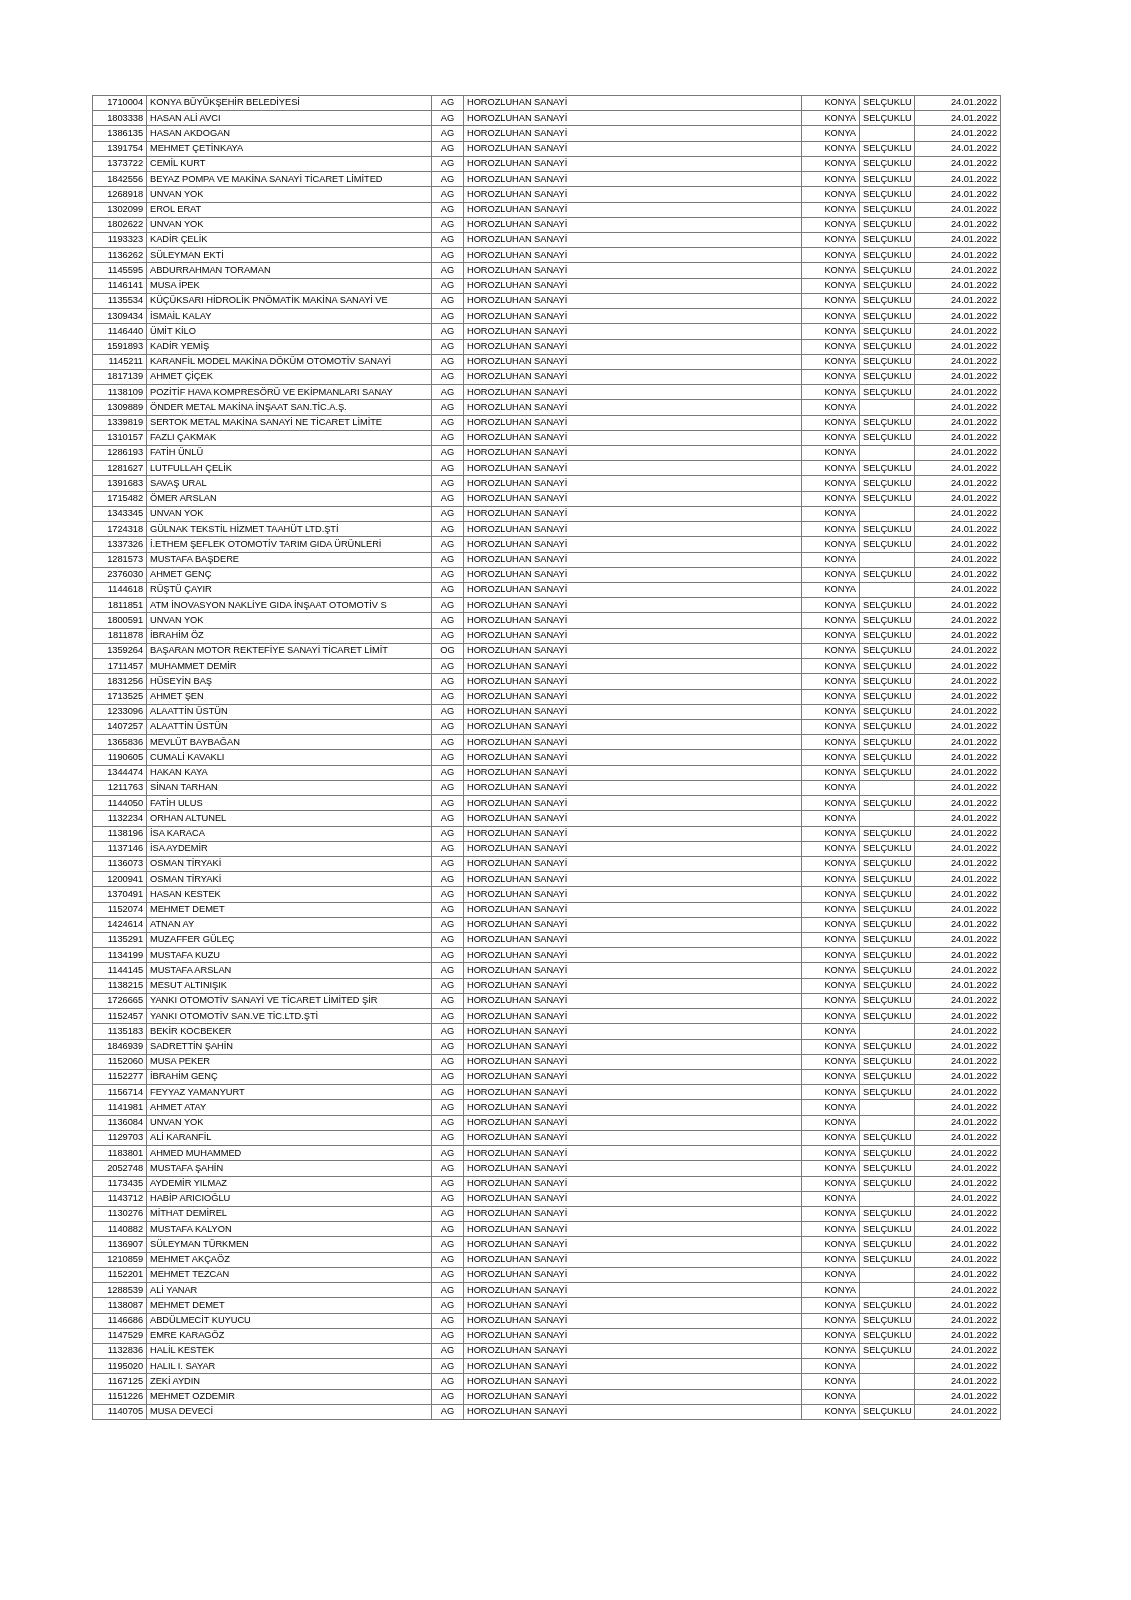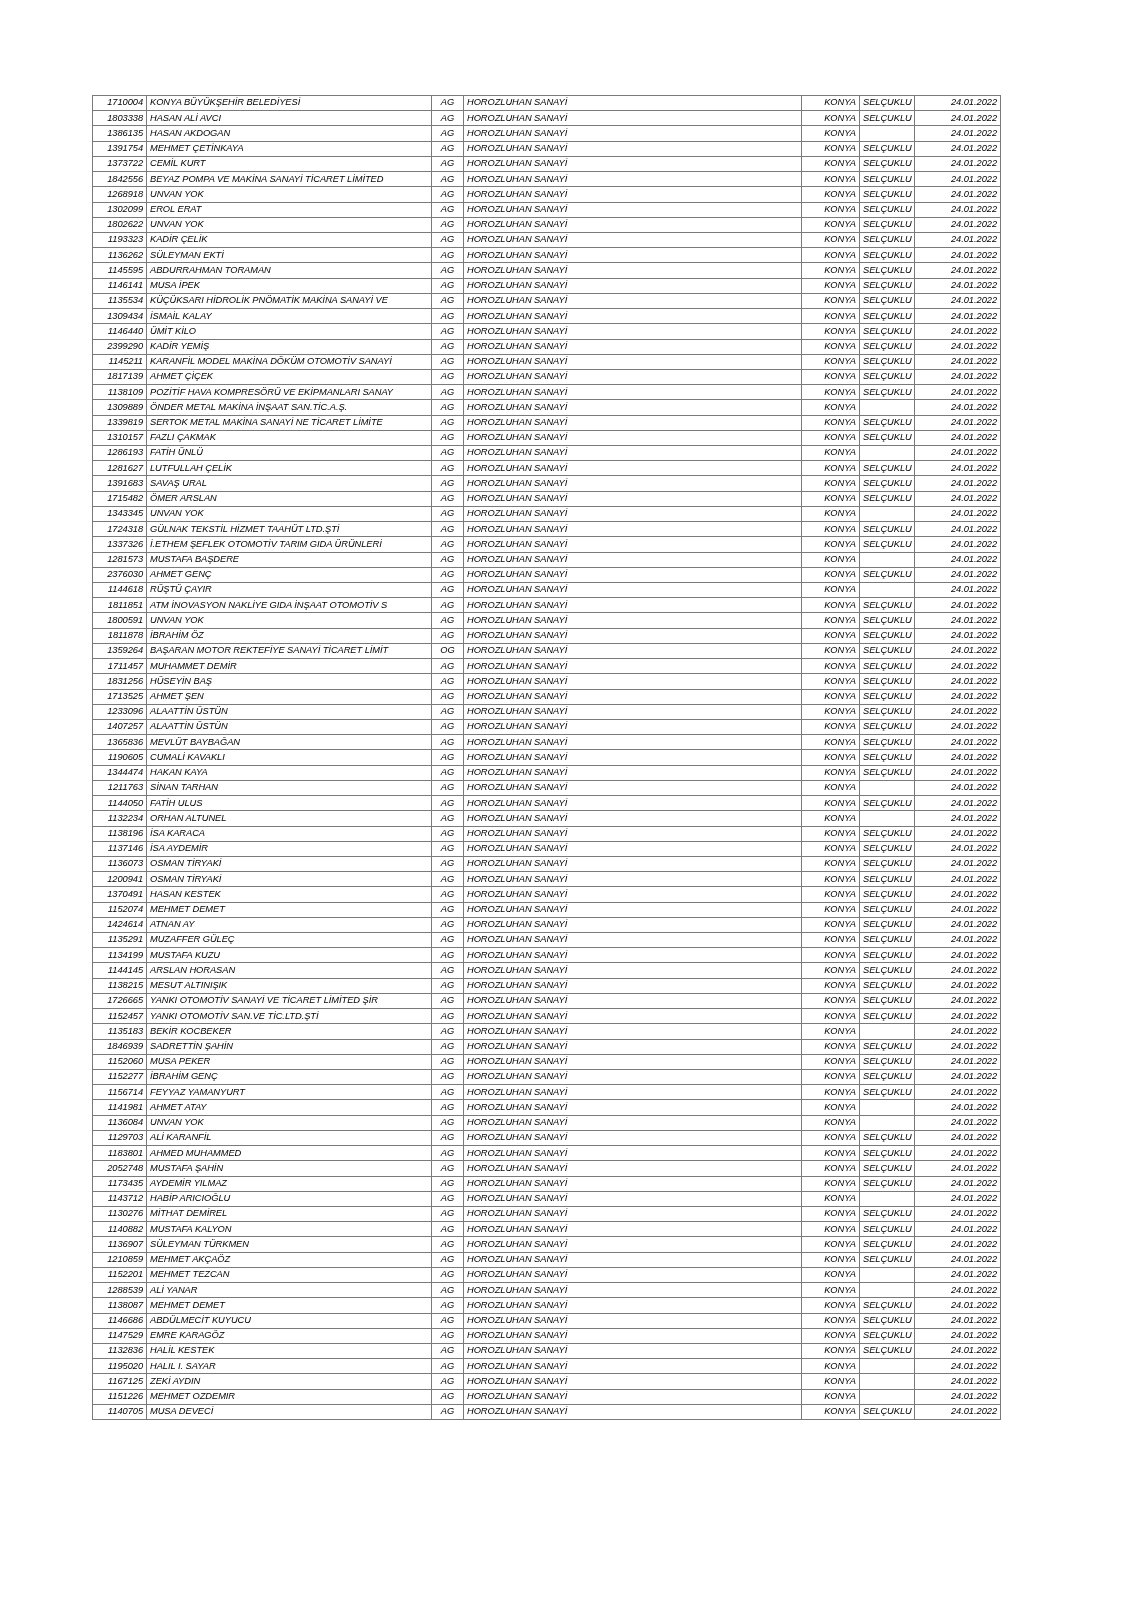--- a/index.html
+++ b/index.html
@@ -25,21 +25,20 @@
     left: 92px;
     top: 95px;
     width: 908px;
   }
   table.data-table {
     border-collapse: collapse;
     table-layout: fixed;
     width: 908px;
     font-size: 9.3px;
     line-height: 1;
-    font-style: italic;
   }
   table.data-table td {
     border: 1px solid #7a7a7a;
     padding: 0px 3px;
     height: 14.23px;
     vertical-align: middle;
     white-space: nowrap;
     overflow: hidden;
     font-size: 9.3px;
     letter-spacing: -0.05px;
@@ -215,21 +214,21 @@
           <tr>
             <td class="id">1146440</td>
             <td class="name">ÜMİT KİLO</td>
             <td class="type">AG</td>
             <td class="region">HOROZLUHAN SANAYİ</td>
             <td class="city">KONYA</td>
             <td class="dist">SELÇUKLU</td>
             <td class="date">24.01.2022</td>
           </tr>
           <tr>
-            <td class="id">2399290</td>
+            <td class="id">1591893</td>
             <td class="name">KADİR YEMİŞ</td>
             <td class="type">AG</td>
             <td class="region">HOROZLUHAN SANAYİ</td>
             <td class="city">KONYA</td>
             <td class="dist">SELÇUKLU</td>
             <td class="date">24.01.2022</td>
           </tr>
           <tr>
             <td class="id">1145211</td>
             <td class="name">KARANFİL MODEL MAKİNA DÖKÜM OTOMOTİV SANAYİ</td>
@@ -585,21 +584,21 @@
             <td class="id">1134199</td>
             <td class="name">MUSTAFA KUZU</td>
             <td class="type">AG</td>
             <td class="region">HOROZLUHAN SANAYİ</td>
             <td class="city">KONYA</td>
             <td class="dist">SELÇUKLU</td>
             <td class="date">24.01.2022</td>
           </tr>
           <tr>
             <td class="id">1144145</td>
-            <td class="name">ARSLAN HORASAN</td>
+            <td class="name">MUSTAFA ARSLAN</td>
             <td class="type">AG</td>
             <td class="region">HOROZLUHAN SANAYİ</td>
             <td class="city">KONYA</td>
             <td class="dist">SELÇUKLU</td>
             <td class="date">24.01.2022</td>
           </tr>
           <tr>
             <td class="id">1138215</td>
             <td class="name">MESUT ALTINIŞIK</td>
             <td class="type">AG</td>

